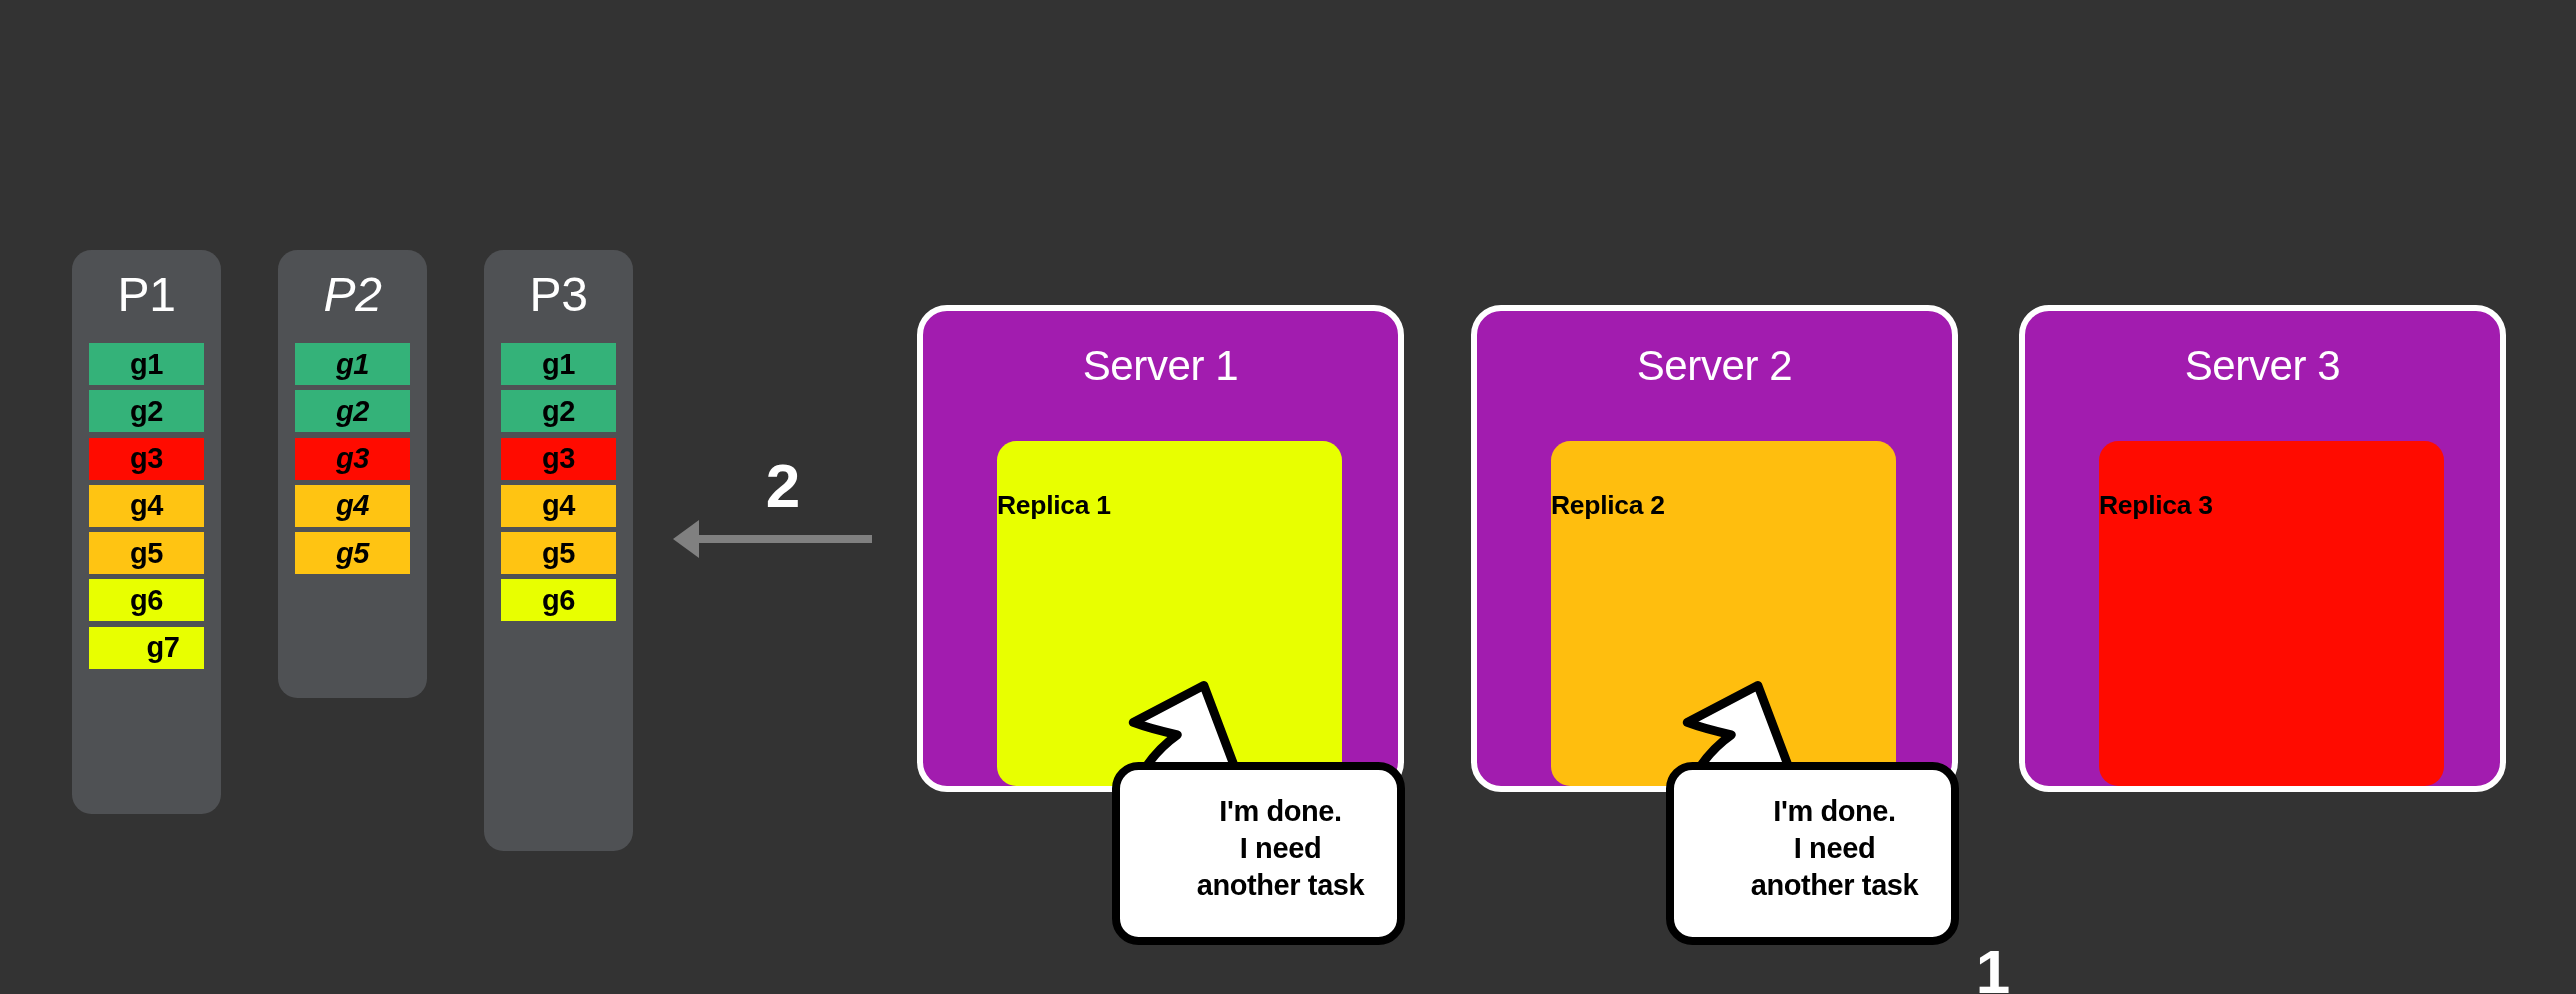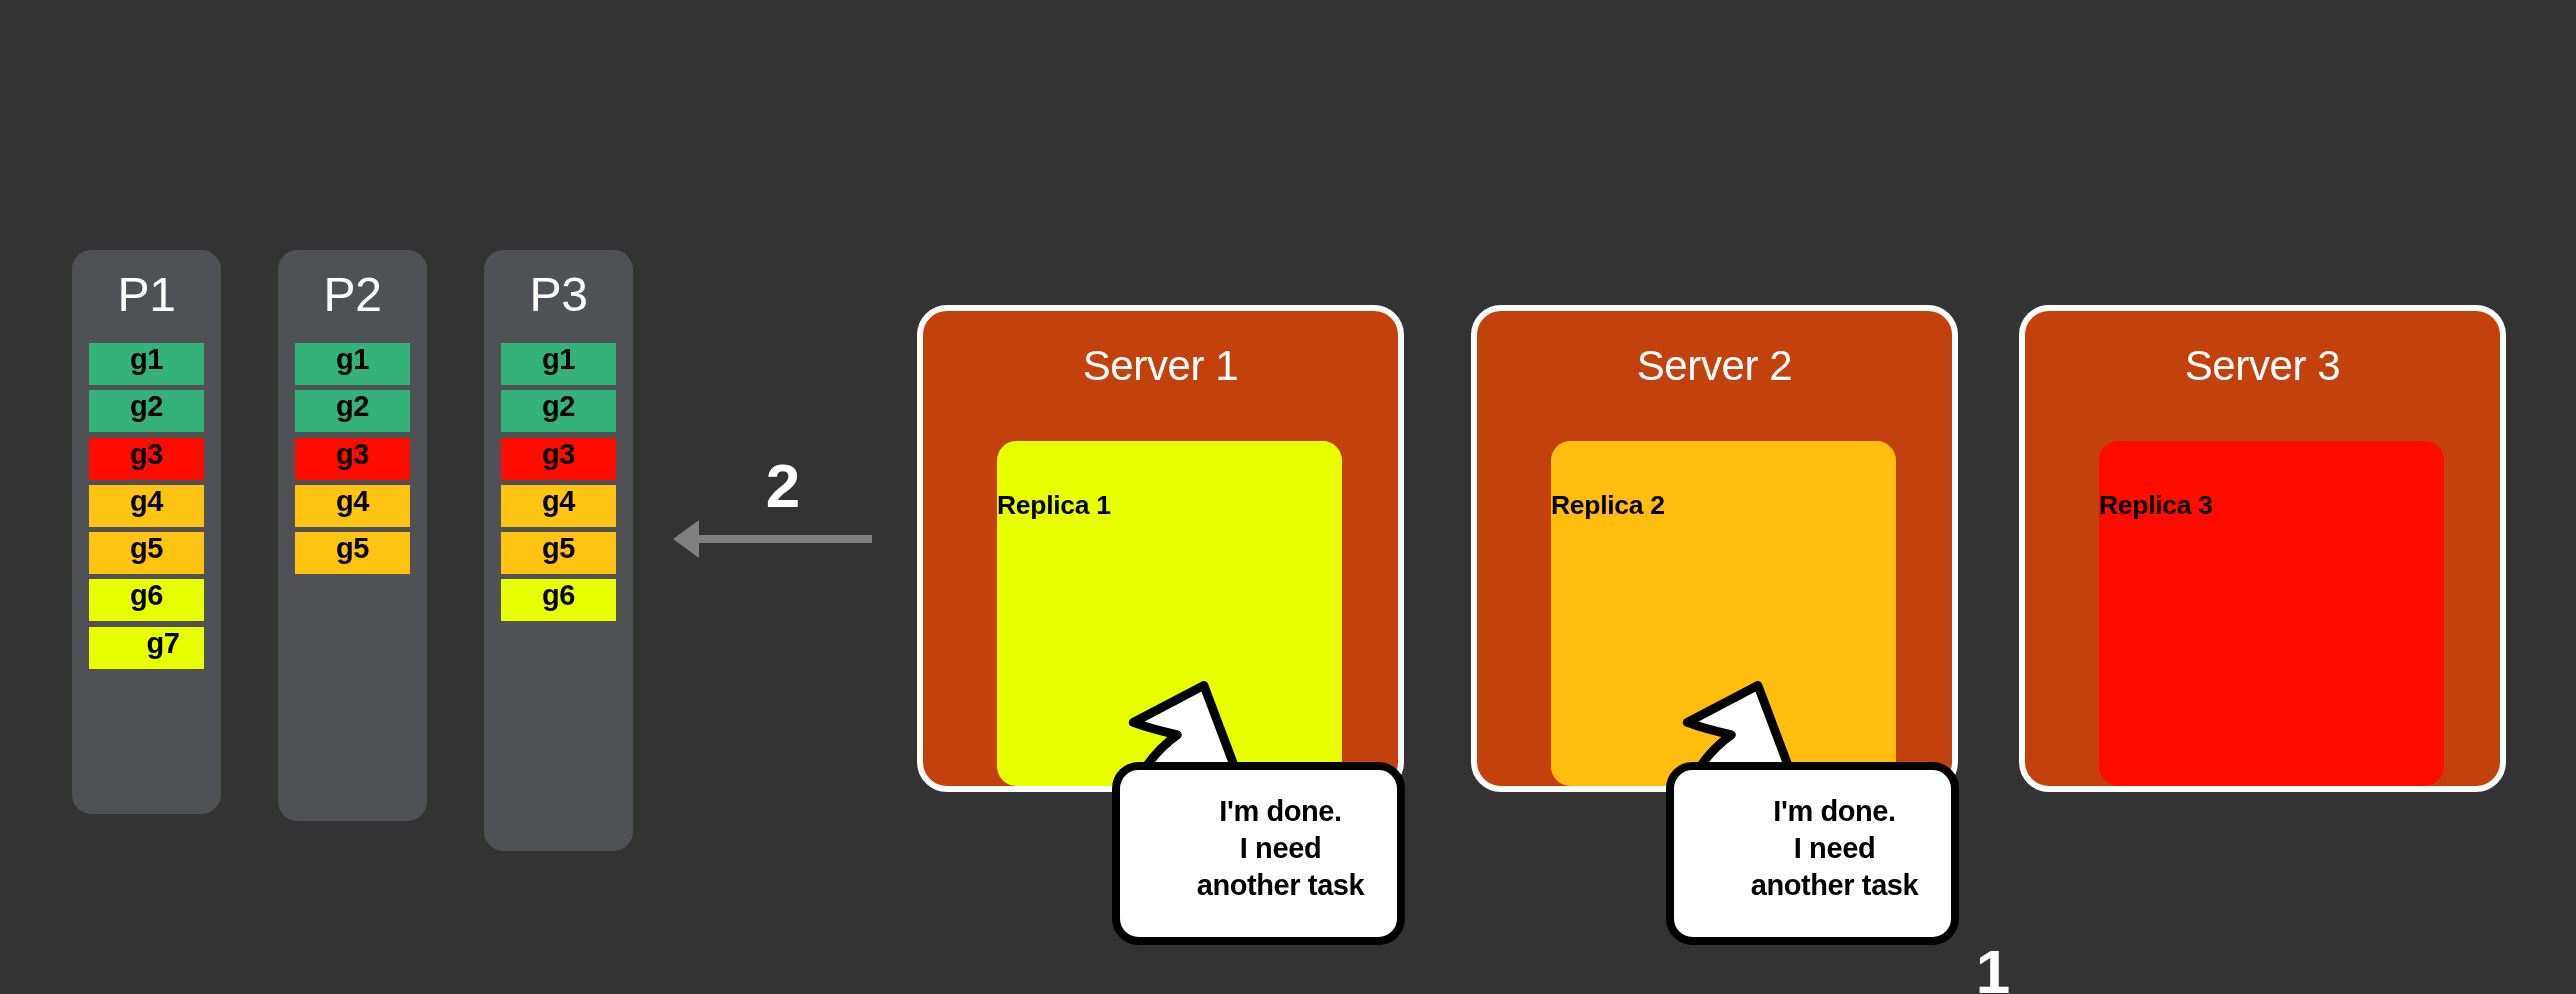--- a/index.html
+++ b/index.html
@@ -42,21 +42,21 @@
   .queue-blocks {
     position: absolute;
     left: 17px;
     right: 17px;
     top: 93px;
   }
   .task-block {
     height: 42px;
     margin-bottom: 5.3px;
     display: flex;
-    align-items: flex-start;
+    align-items: center;
     justify-content: center;
     color: #000000;
     font-size: 29px;
     font-weight: bold;
     letter-spacing: -0.4px;
     box-sizing: border-box;
   }
 
   
   .arrow-wrap {
@@ -87,21 +87,21 @@
     letter-spacing: -0.9px;
     line-height: 1;
   }
 
   
   .server-box {
     position: absolute;
     border: 6.2px solid #ffffff;
     border-radius: 30px;
     box-sizing: border-box;
-    background: #c2410c;
+    background: #a21caf;
   }
   .server-title {
     position: absolute;
     left: 0; right: 0;
     top: 34px;
     text-align: center;
     color: #ffffff;
     font-size: 42px;
     font-weight: 400;
     letter-spacing: -0.4px;
@@ -175,21 +175,21 @@
       </div>
       <div class="task-block" style="background:#e8ff00;">
         <span>g6</span>
       </div>
       <div class="task-block" style="background:#e8ff00;padding-left:33px;">
         <span>g7</span>
       </div>
     </div>
   </div>
 
-  <div class="queue-col" style="left:278px; top:250px; height:571px;">
+  <div class="queue-col" style="left:278px; top:250px; height:448px;font-style:italic;">
     <div class="queue-title">P2</div>
     <div class="queue-blocks">
       <div class="task-block" style="background:#34b279;">
         <span>g1</span>
       </div>
       <div class="task-block" style="background:#34b279;">
         <span>g2</span>
       </div>
       <div class="task-block" style="background:#ff0b00;">
         <span>g3</span>

